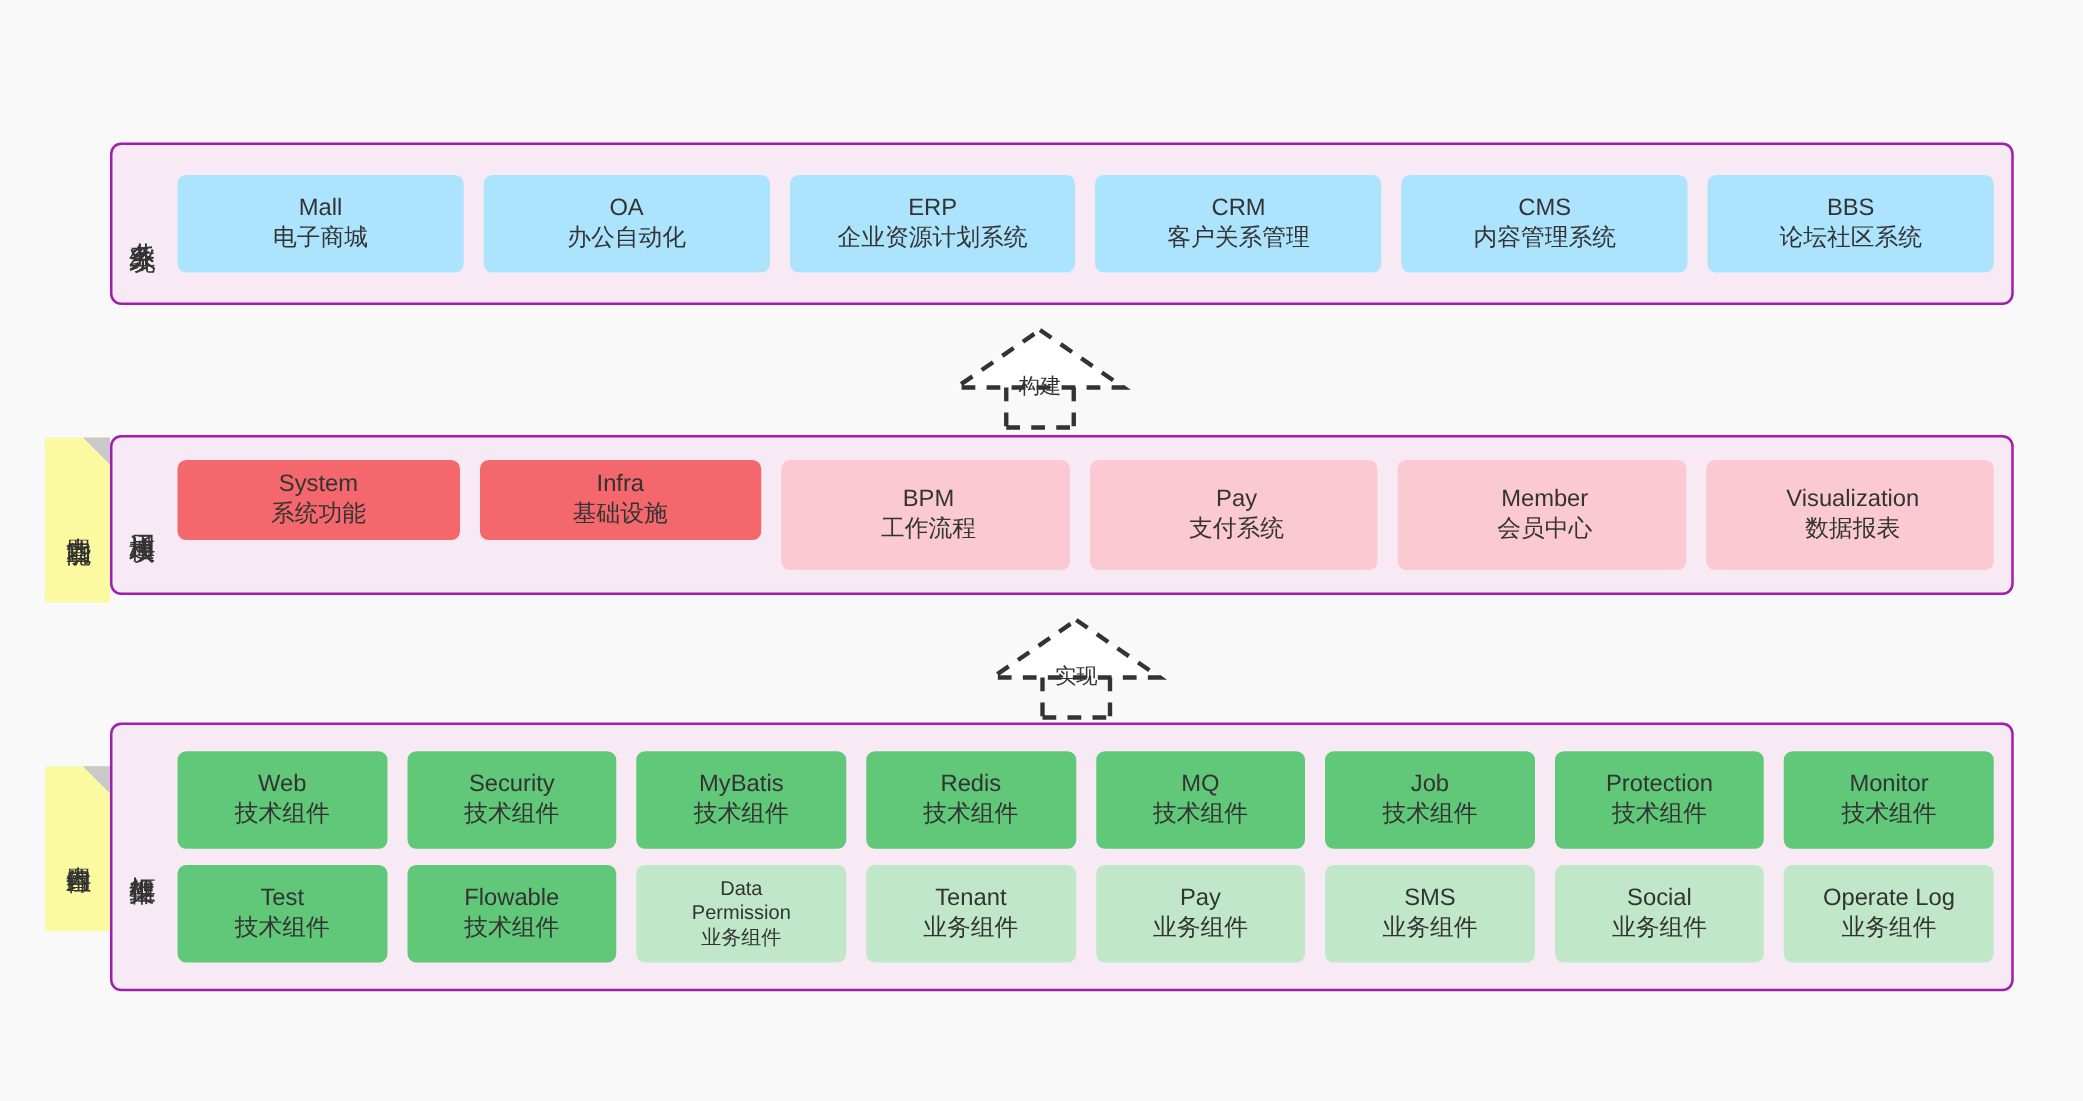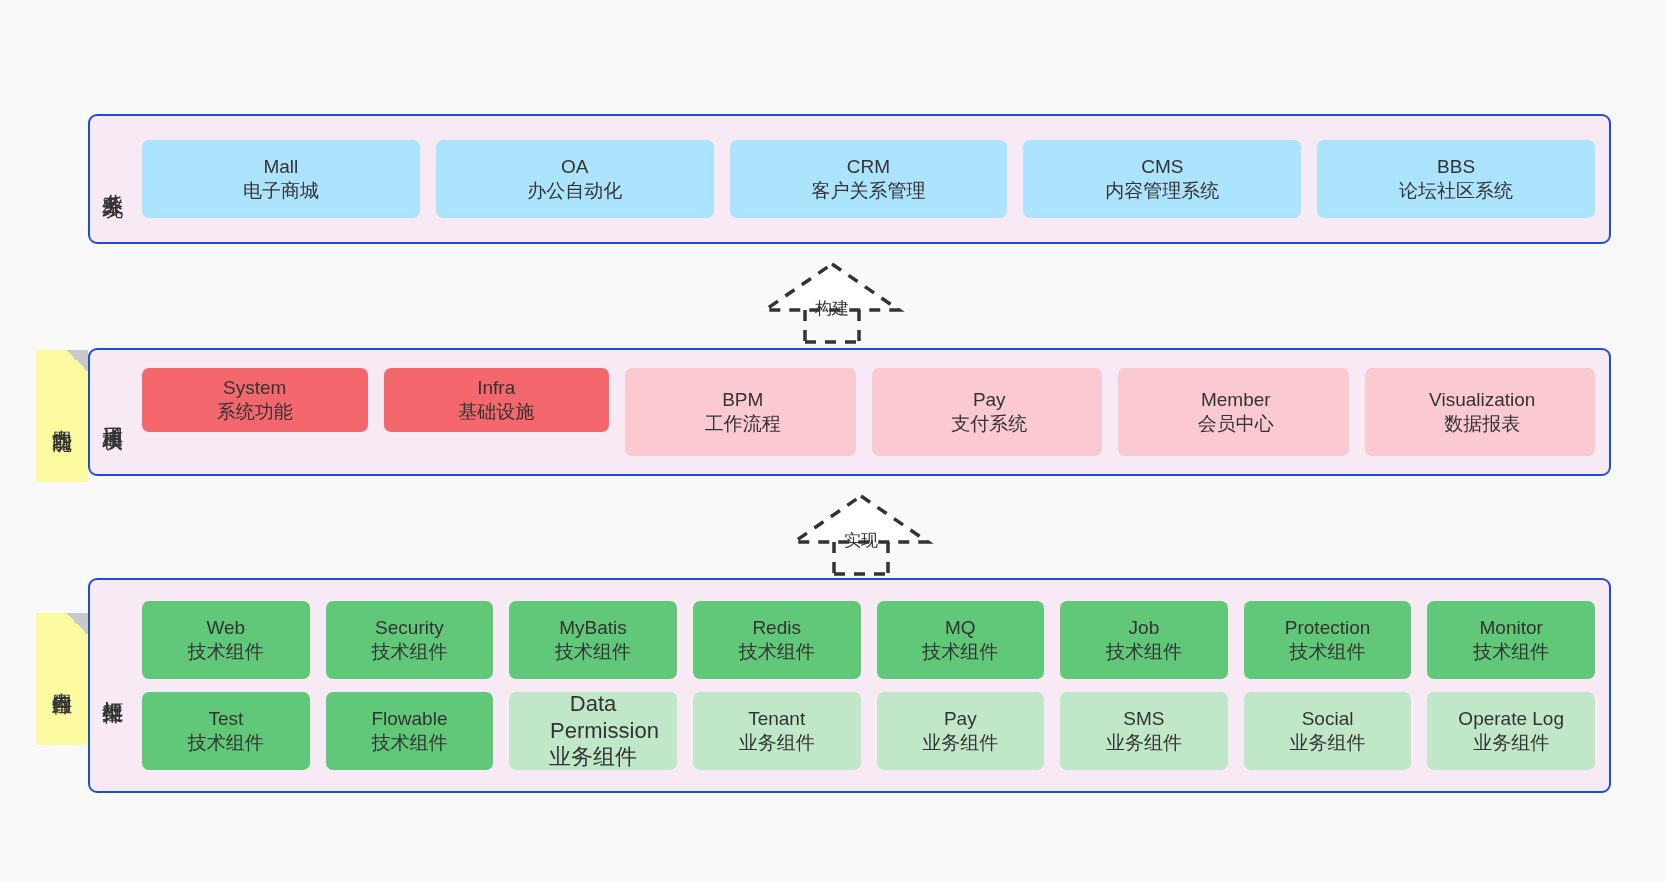--- a/index.html
+++ b/index.html
@@ -22,21 +22,21 @@
     top: 0;
     width: 1666px;
     height: 881px;
   }
 
   
   .layer {
     position: absolute;
     box-sizing: border-box;
     background: #f8eaf4;
-    border: 2px solid #1d4ed8;
+    border: 2px solid #a21caf;
     border-radius: 9px;
     display: flex;
     flex-direction: row;
     align-items: stretch;
   }
 
   .layer-title {
     flex: 0 0 auto;
     width: 46px;
     display: flex;
@@ -156,20 +156,24 @@
         <div class="card blue">
           <span class="en">Mall</span>
           <span class="cn">电子商城</span>
         </div>
 
         <div class="card blue">
           <span class="en">OA</span>
           <span class="cn">办公自动化</span>
         </div>
 
+        <div class="card blue">
+          <span class="en">ERP</span>
+          <span class="cn">企业资源计划系统</span>
+        </div>
 
         <div class="card blue">
           <span class="en">CRM</span>
           <span class="cn">客户关系管理</span>
         </div>
 
         <div class="card blue">
           <span class="en">CMS</span>
           <span class="cn">内容管理系统</span>
         </div>
@@ -291,21 +295,21 @@
 
       <div class="card-row">
         <div class="card green-dark">
           <span class="en">Test</span>
           <span class="cn">技术组件</span>
         </div>
         <div class="card green-dark">
           <span class="en">Flowable</span>
           <span class="cn">技术组件</span>
         </div>
-        <div class="card green-light" style="font-size:22px; line-height:1.2;">
+        <div class="card green-light" style="font-size:16px; line-height:1.2;">
           <span class="en" style="max-width:86px;">Data Permission</span>
           <span class="cn">业务组件</span>
         </div>
         <div class="card green-light">
           <span class="en">Tenant</span>
           <span class="cn">业务组件</span>
         </div>
         <div class="card green-light">
           <span class="en">Pay</span>
           <span class="cn">业务组件</span>

